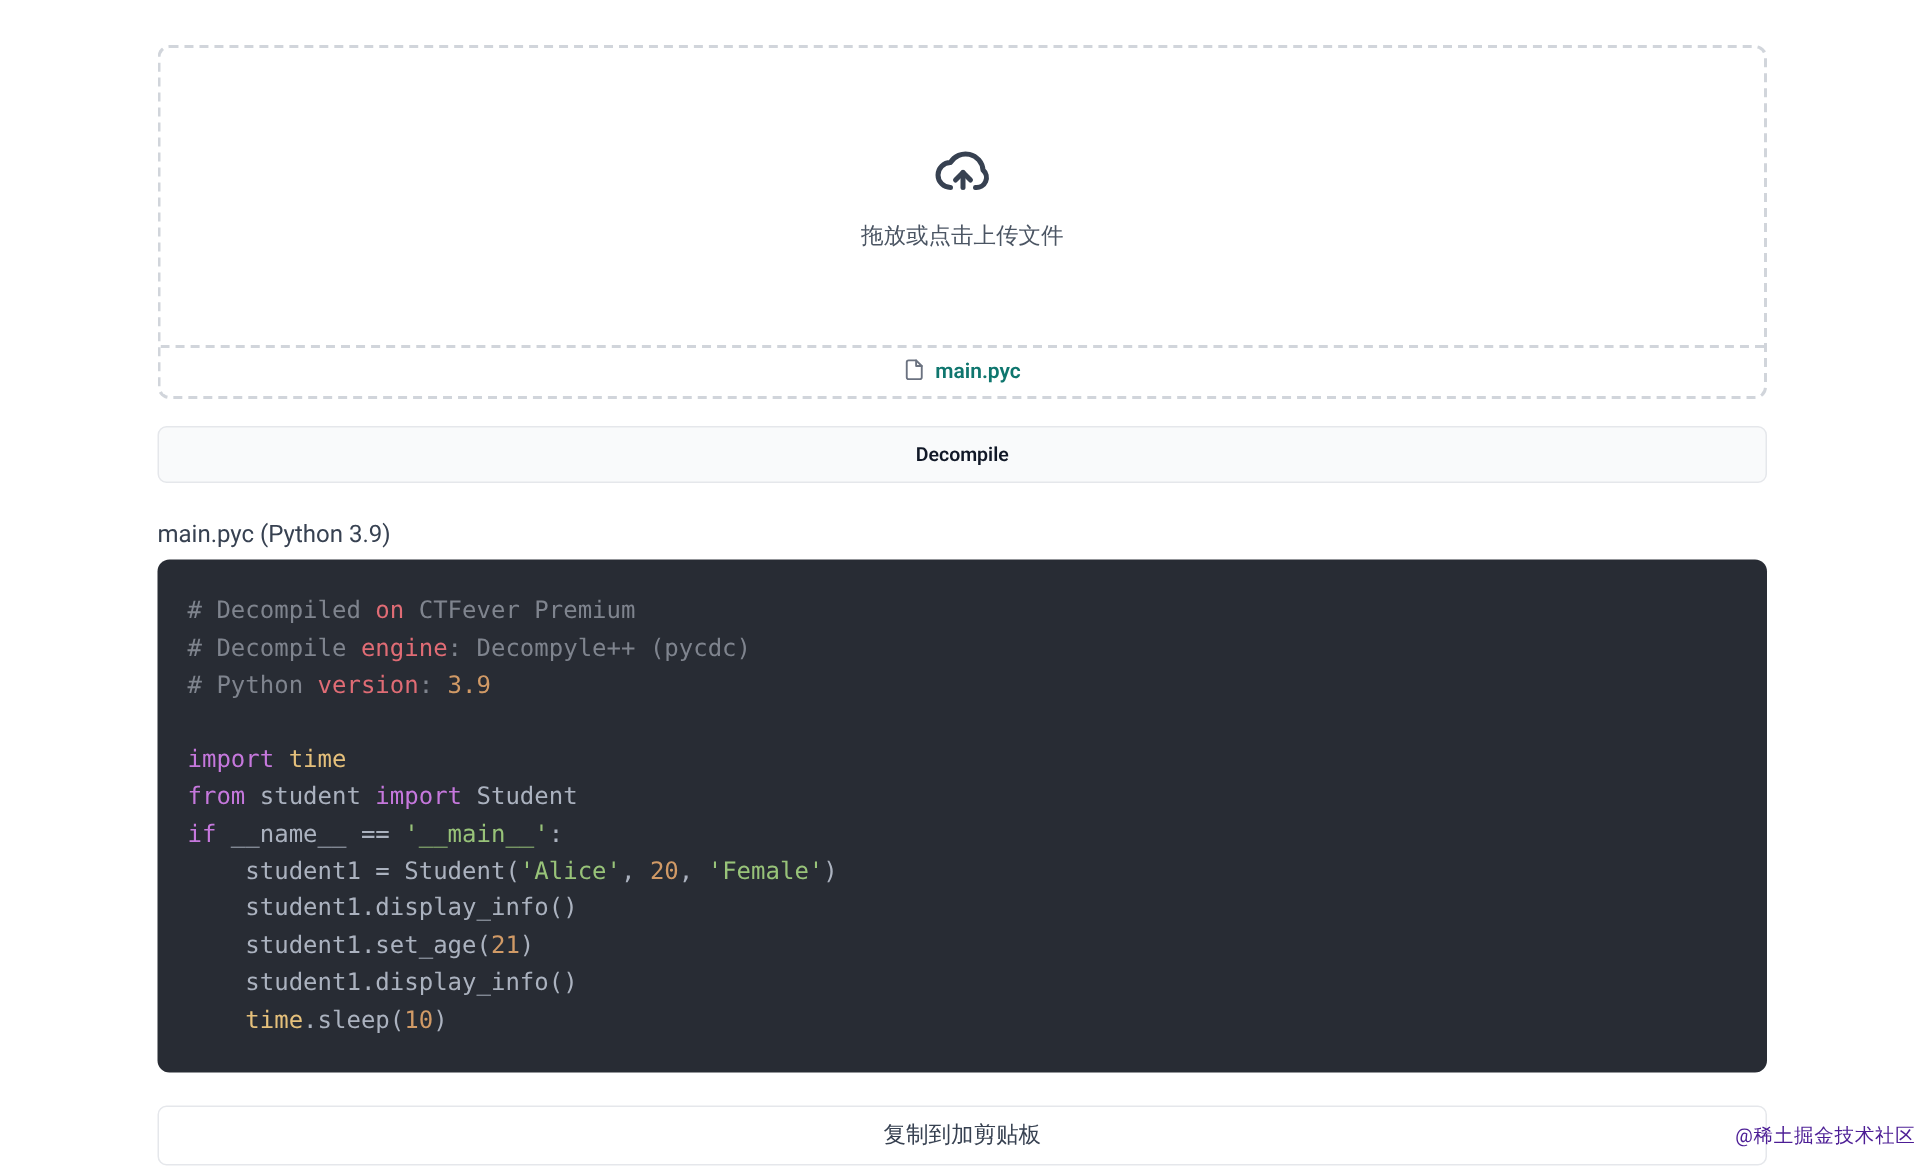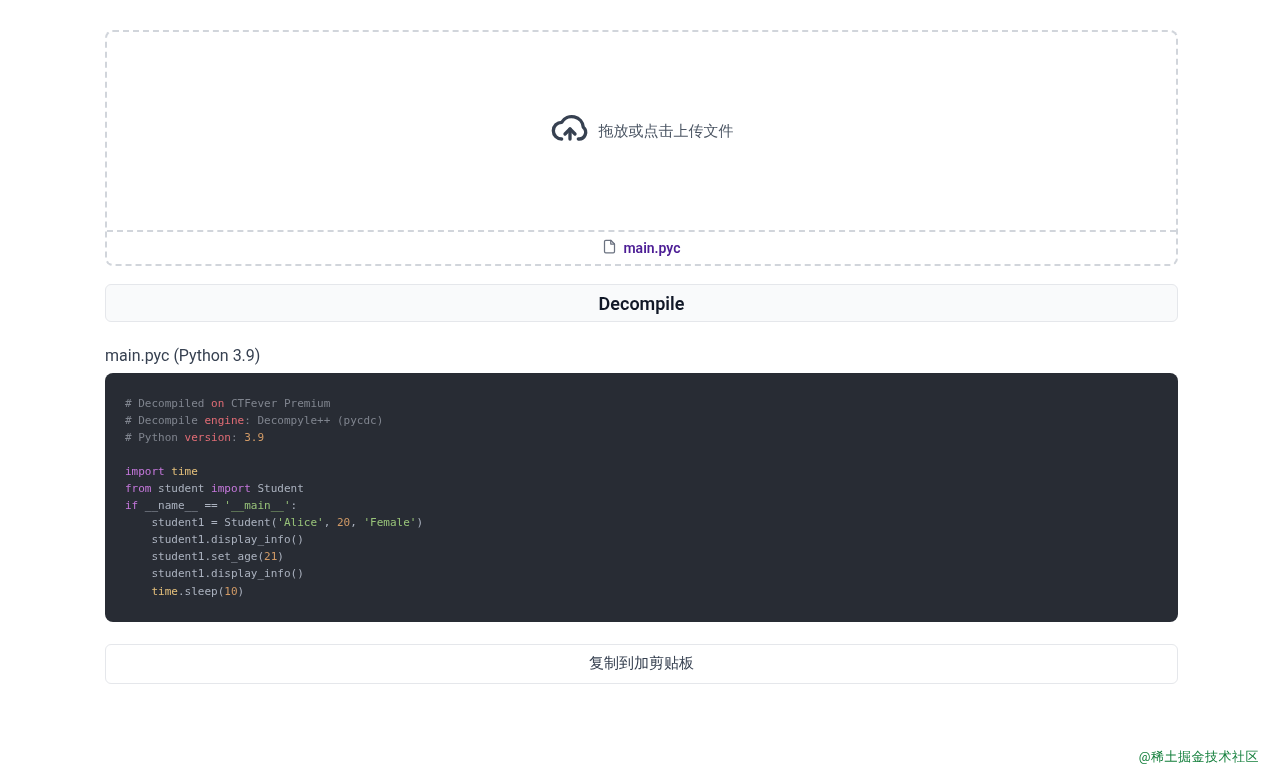--- a/index.html
+++ b/index.html
@@ -15,66 +15,66 @@
   .dropzone {
     border: 2px dashed #d1d5db;
     border-radius: 8px;
     width: 100%;
     margin-bottom: 18px;
     overflow: hidden;
   }
   .dropzone-upper {
     height: 200px;
     display: flex;
-    flex-direction: row;
+    flex-direction: column;
     align-items: center;
     justify-content: center;
     gap: 9px;
     border-bottom: 2px dashed #d1d5db;
   }
   .upload-icon svg { width: 40px; height: 40px; color: #374151; }
   .dropzone-text { color: #4b5563; font-size: 15px; }
   .dropzone-file {
     height: 32px;
     display: flex;
     align-items: center;
     justify-content: center;
     gap: 6px;
-    color: #4c1d95;
+    color: #0f766e;
     font-size: 14px;
     font-weight: 600;
   }
   .dropzone-file svg { width: 15px; height: 15px; stroke: #6b7280; }
   .decompile-btn {
     width: 100%;
     background: #f9fafb;
     border: 1px solid #e5e7eb;
     border-radius: 6px;
     height: 38px;
     display: flex;
     align-items: center;
     justify-content: center;
     font-weight: 600;
-    font-size: 18px;
+    font-size: 13px;
     color: #111827;
     cursor: pointer;
     margin-bottom: 24px;
   }
   .result-title {
     font-size: 16px;
     color: #374151;
     margin-bottom: 8px;
     font-weight: 400;
   }
   .code-block {
     background: #282c34;
     border-radius: 8px;
     padding: 22px 20px;
     font-family: "SFMono-Regular", Consolas, "Liberation Mono", Menlo, monospace;
-    font-size: 11px;
+    font-size: 16px;
     line-height: 1.55;
     color: #abb2bf;
     margin-bottom: 22px;
   }
   .code-block pre { margin: 0; white-space: pre; }
   .tok-comment  { color: #7f848e; }
   .tok-keyword  { color: #e06c75; }
   .tok-keyword2 { color: #c678dd; }
   .tok-module   { color: #e5c07b; }
   .tok-name     { color: #e06c75; }
@@ -95,24 +95,24 @@
     border-radius: 6px;
     display: flex;
     align-items: center;
     justify-content: center;
     font-size: 15px;
     color: #374151;
     cursor: pointer;
   }
   .watermark {
     position: absolute;
-    right: 24px;
+    right: 6px;
     bottom: 12px;
     font-size: 13px;
-    color: #15803d;
+    color: #4c1d95;
     letter-spacing: 0.5px;
     text-align: right;
   }
 </style>
 </head>
 <body>
 
 <div class="dropzone">
   <div class="dropzone-upper">
     <span class="upload-icon">

